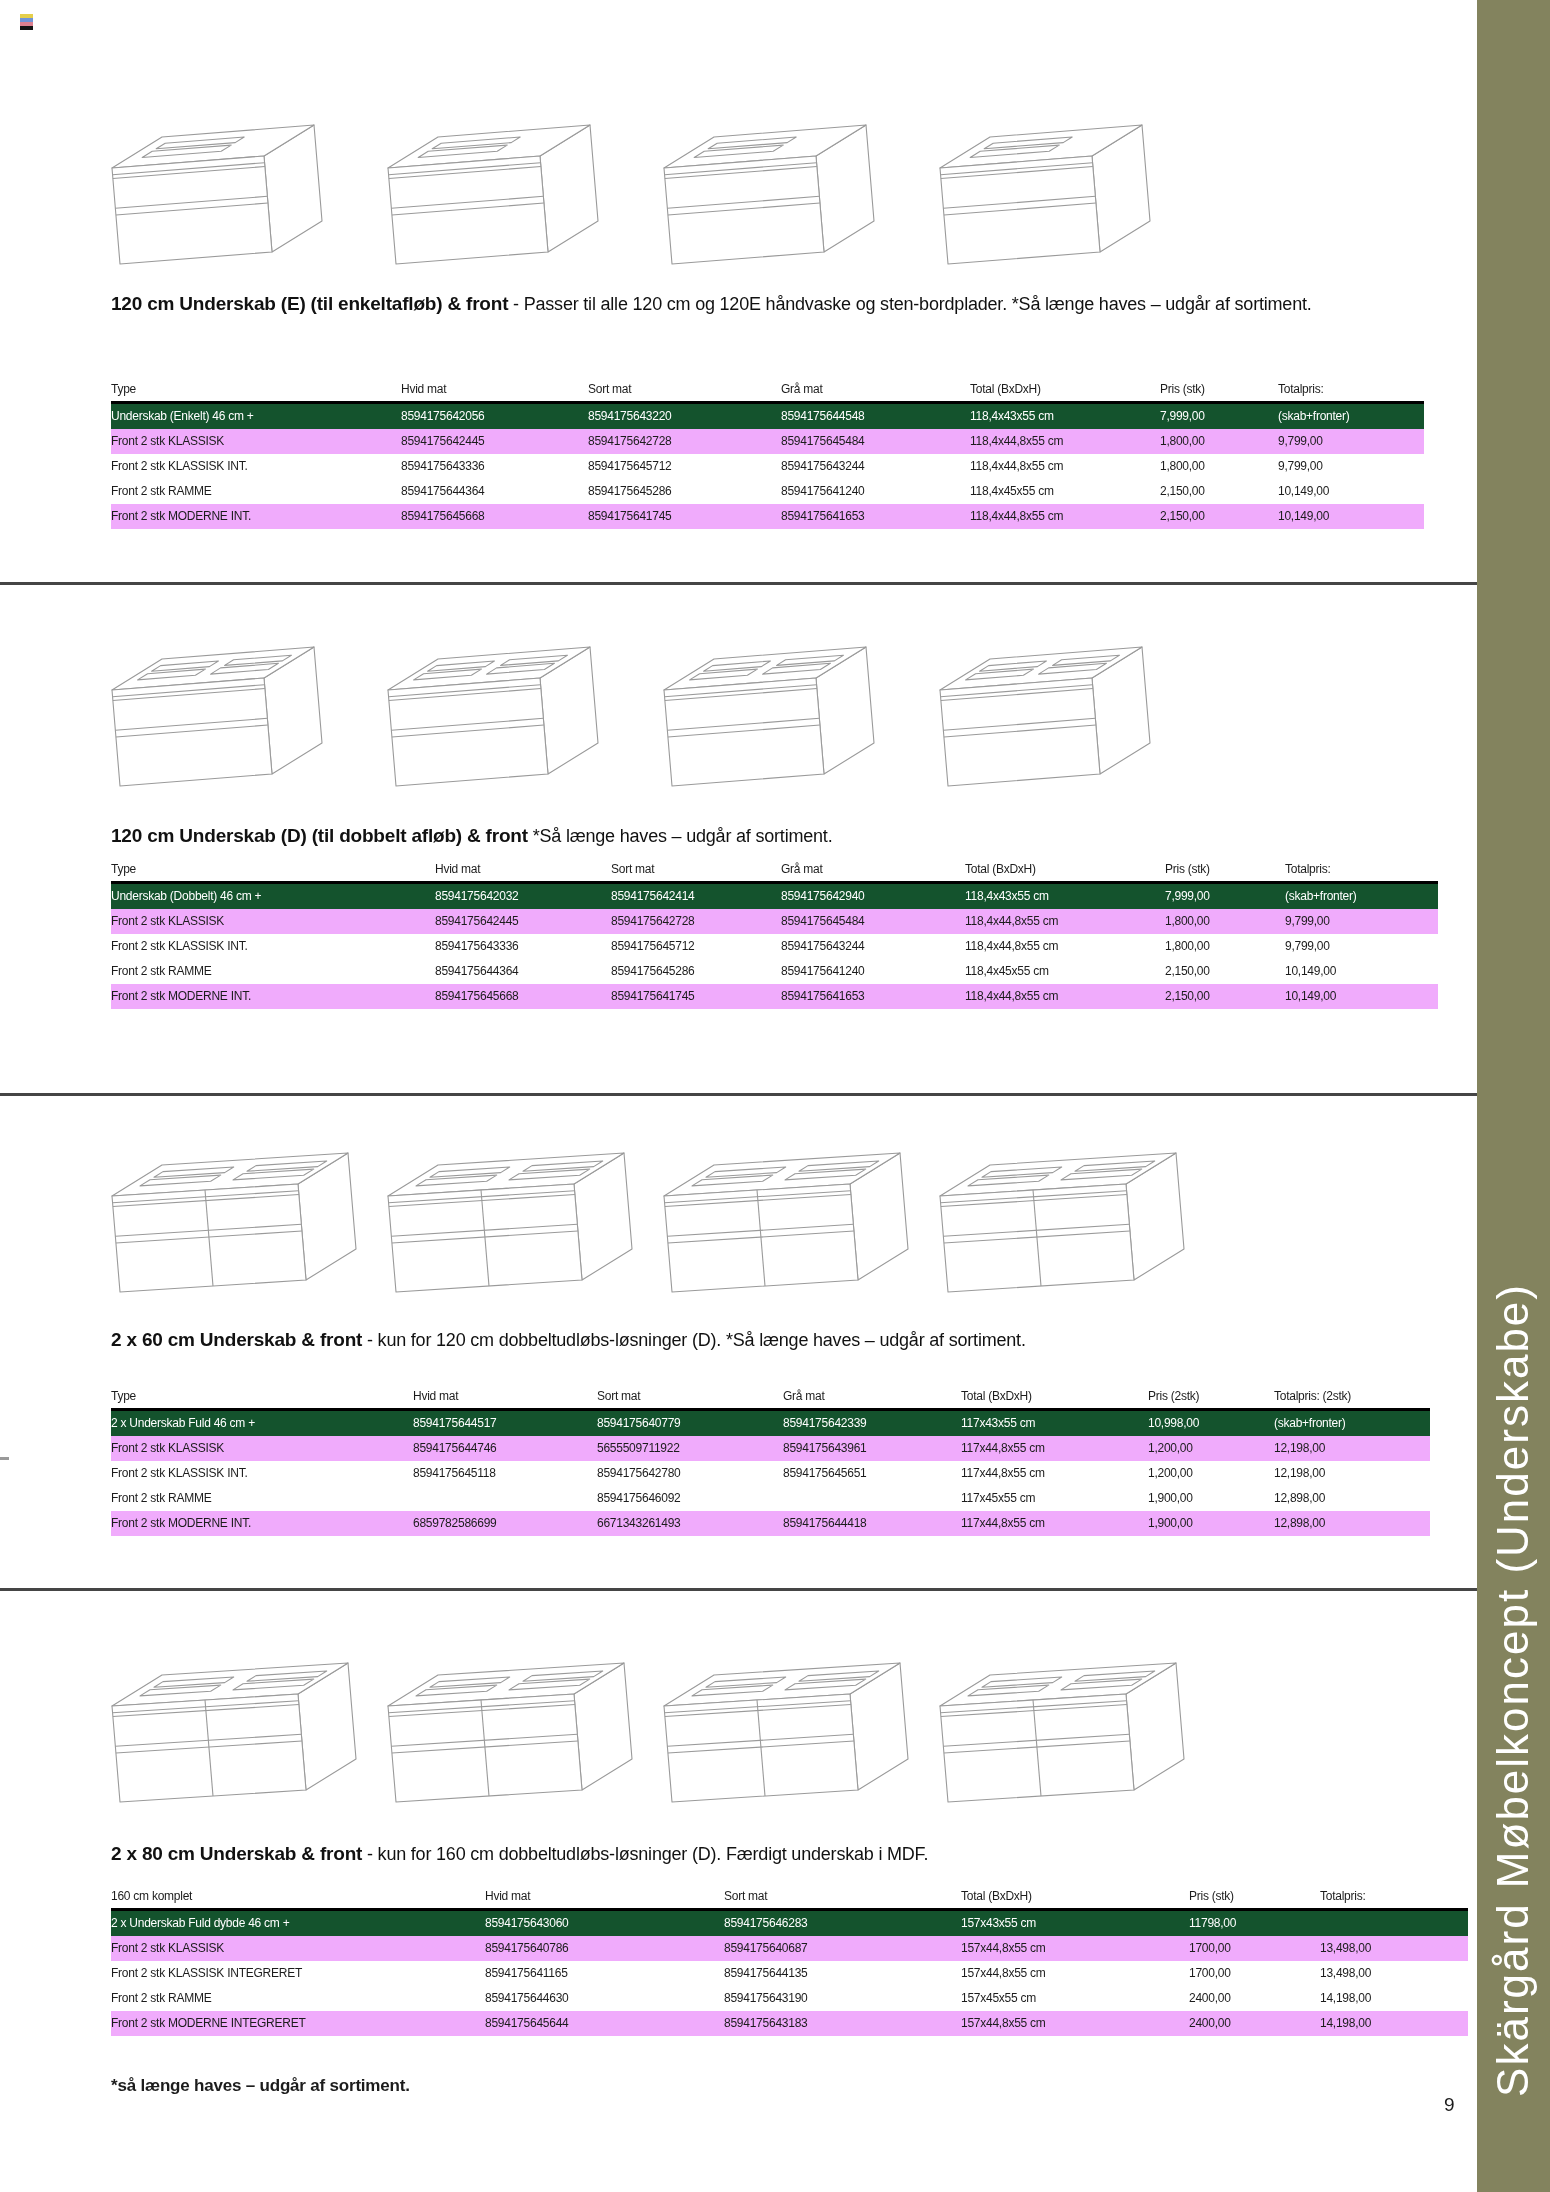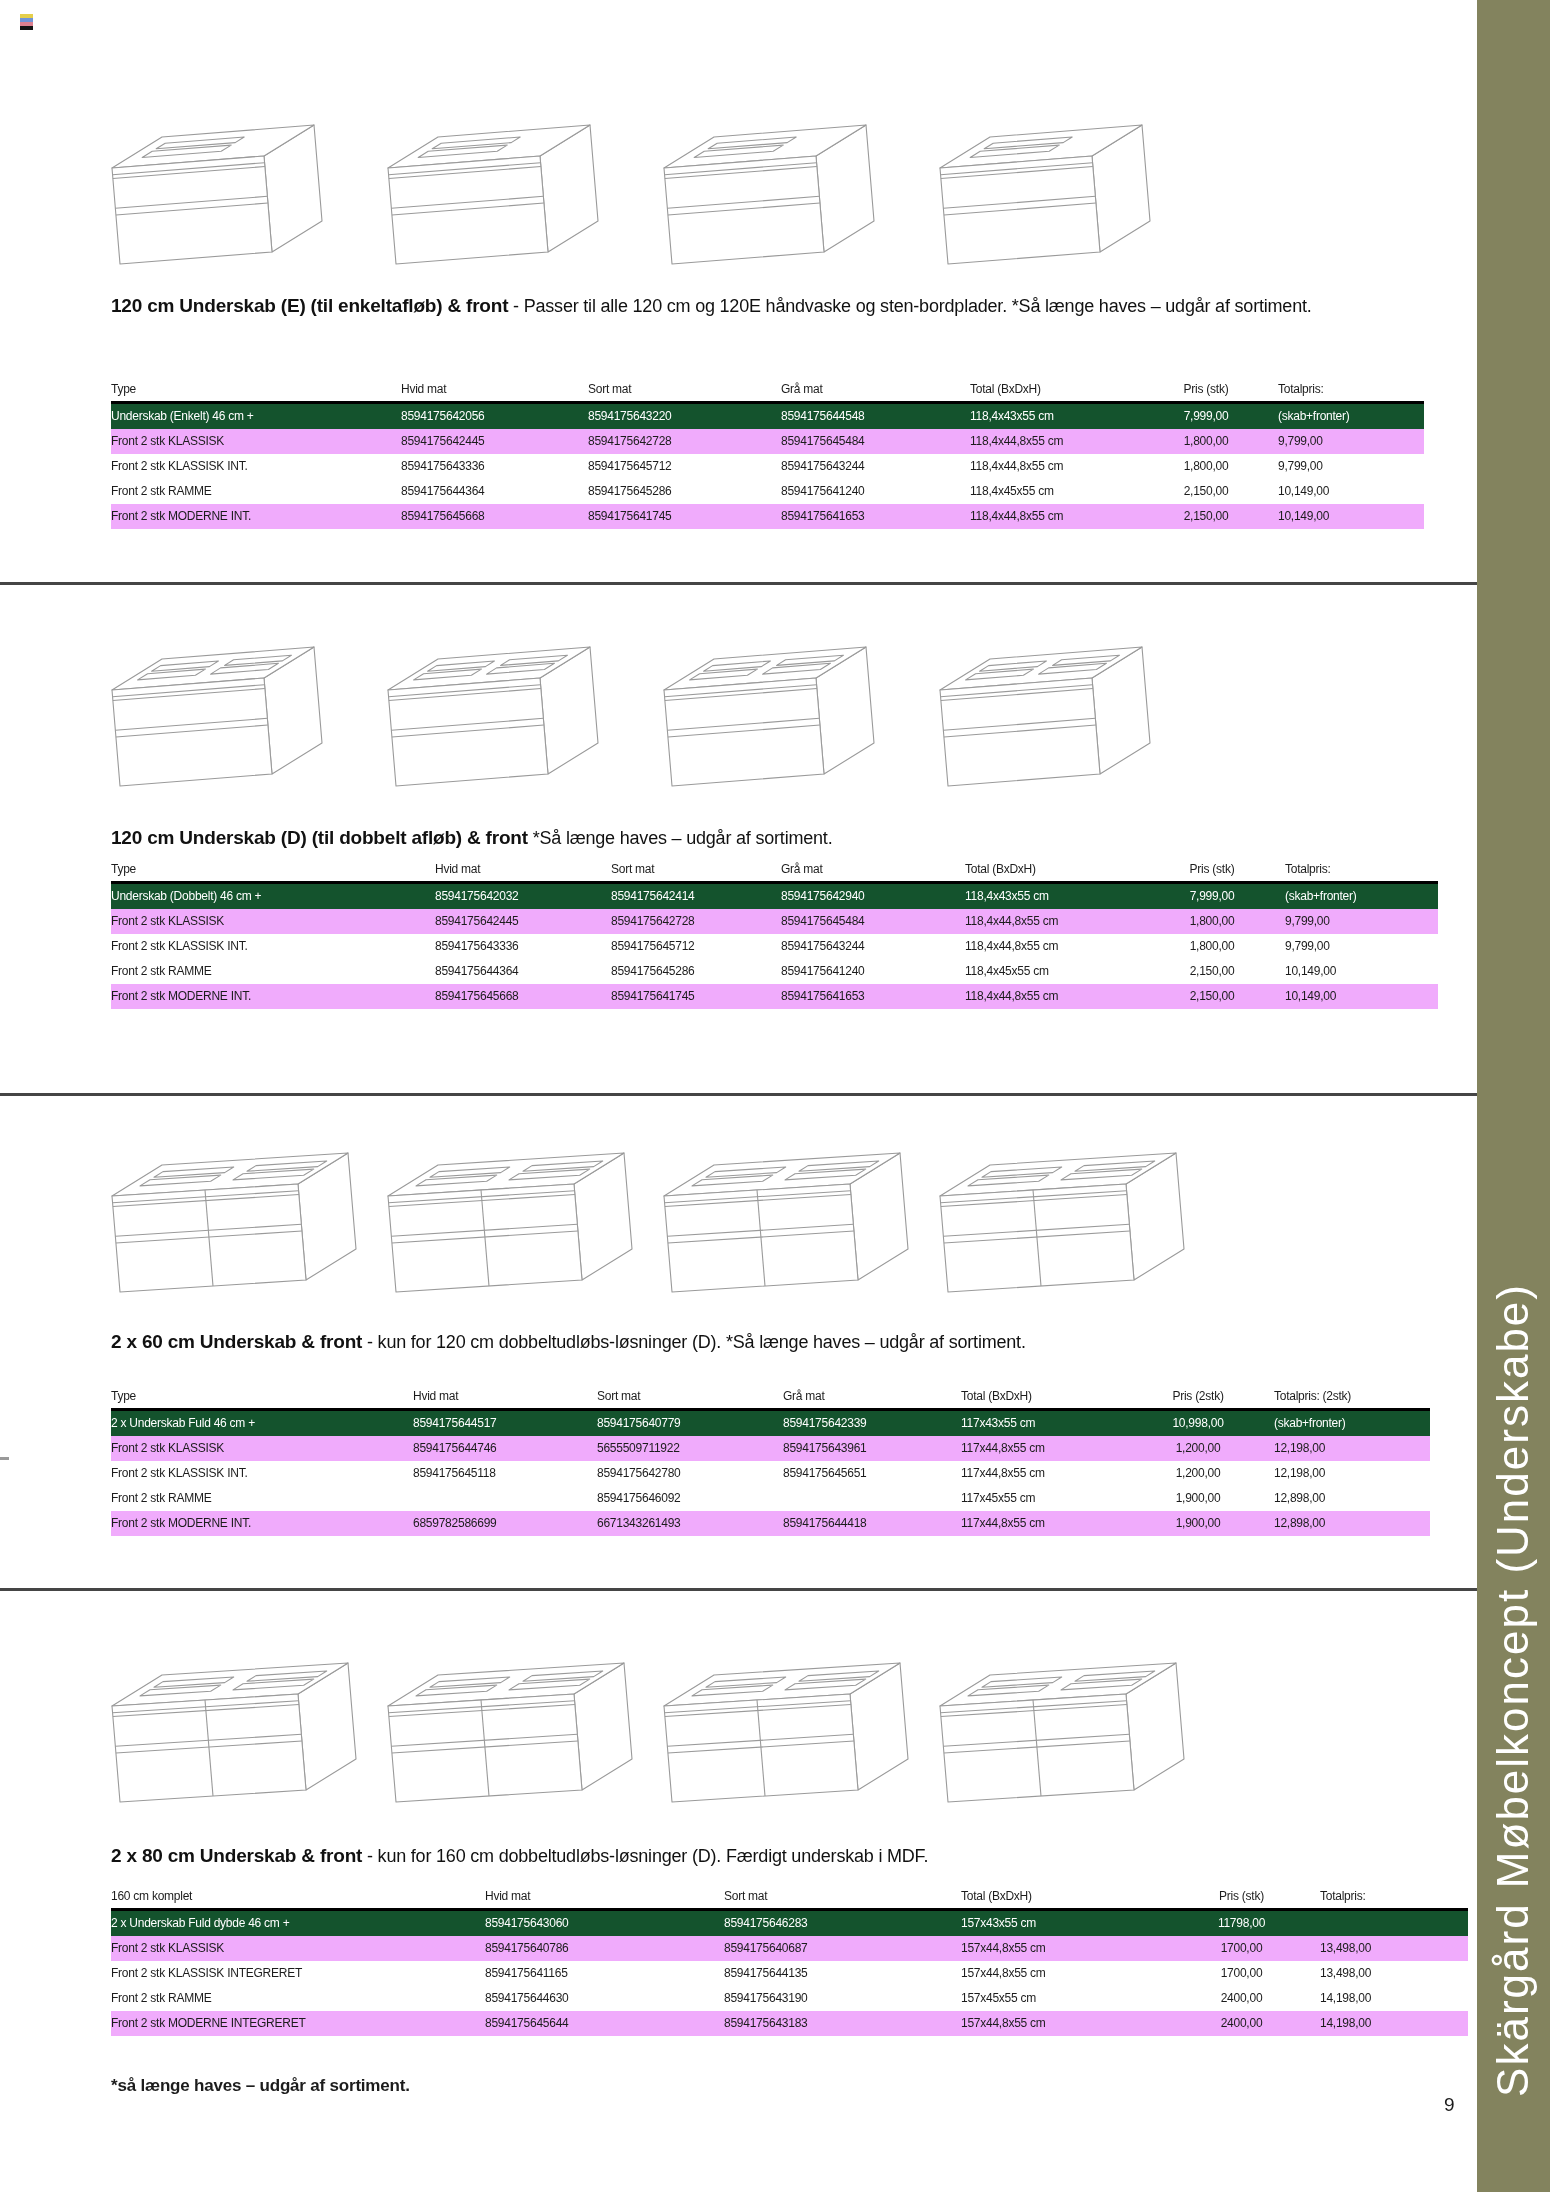--- a/index.html
+++ b/index.html
@@ -14,41 +14,41 @@
   #sep1{top:582px}#sep2{top:1093px}#sep3{top:1588px}
 
   .left-dash{position:absolute;left:0;top:1457px;width:9px;height:3px;background:#999}
 
   .drawings{position:absolute;display:flex;align-items:flex-end}
   #d1{top:88px;left:104px;gap:44px}
   #d2{top:610px;left:104px;gap:44px}
   #d3{top:1116px;left:104px;gap:14px}
   #d4{top:1626px;left:104px;gap:14px}
 
-  .title{position:absolute;left:111px;width:1365px;font-size:18px;line-height:24px;letter-spacing:-0.2px;color:#111}
+  .title{position:absolute;left:111px;width:1365px;font-size:18px;line-height:19px;letter-spacing:-0.2px;color:#111}
   .title .b{font-weight:bold;font-size:19px}
   #s1-title{top:294px;width:1250px}
   #s2-title{top:826px}
   #s3-title{top:1330px}
   #s4-title{top:1844px}
 
   .tbl{position:absolute;left:111px;display:grid;font-size:12px;letter-spacing:-0.25px;line-height:25px;white-space:nowrap}
   #s1-table{top:378px}
   #s2-table{top:858px}
   #s3-table{top:1385px}
   #s4-table{top:1885px}
   .t1{grid-template-columns:290px 187px 193px 189px 190px 118px 146px}
   .t2{grid-template-columns:324px 176px 170px 184px 200px 120px 153px}
   .t3{grid-template-columns:302px 184px 186px 178px 187px 126px 156px}
   .t4{grid-template-columns:374px 239px 237px 228px 131px 148px}
   .tbl .th{height:26px;line-height:22px;border-bottom:3px solid #000}
   .tbl .td{height:25px}
   .dark{background:#14532d;color:#fff}
   .gray{background:#f0abfc}
-  .t1 .c5,.t2 .c5,.t3 .c5,.t4 .c4{text-align:center;padding-right:26px}
+  .t1 .c5,.t2 .c5,.t3 .c5,.t4 .c4{text-align:left;padding-right:26px}
 
   .footnote{position:absolute;left:111px;top:2076px;font-size:17px;font-weight:bold;letter-spacing:-0.2px}
   .page-number{position:absolute;left:1444px;top:2094px;font-size:19px}
 
   .sidebar{position:absolute;left:1477px;top:0;width:73px;height:2192px}
   .sidebar-text{position:absolute;bottom:95px;left:11px;writing-mode:vertical-rl;transform:rotate(180deg);
     font-size:44px;letter-spacing:2px;color:#fff;white-space:nowrap}
 
   svg.cab{display:block}
 </style>

